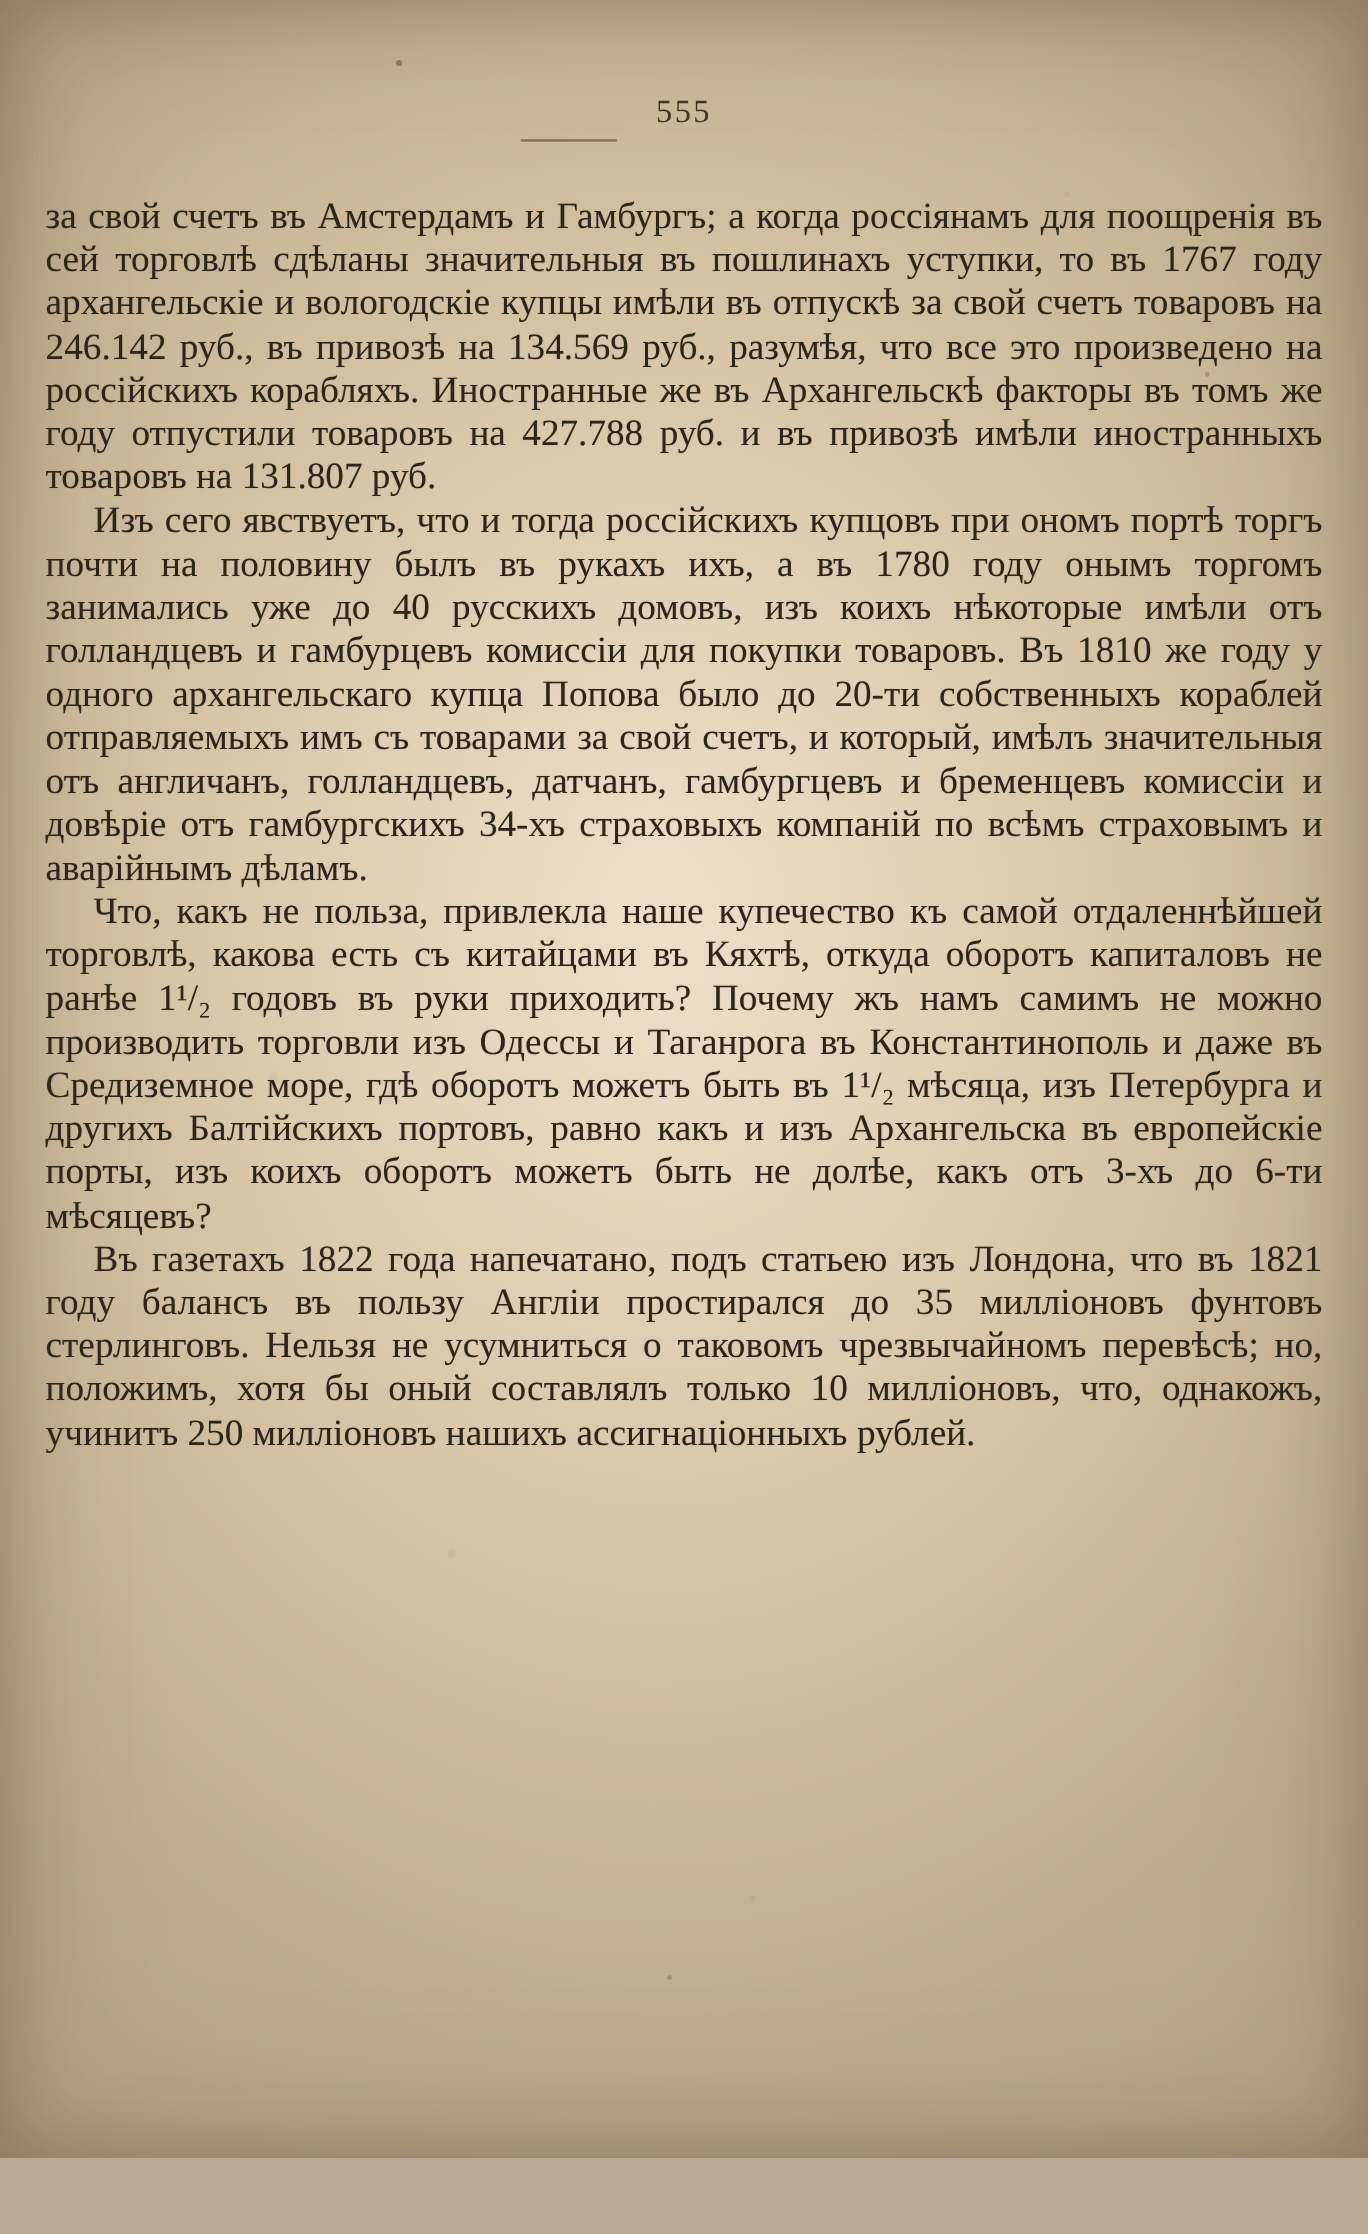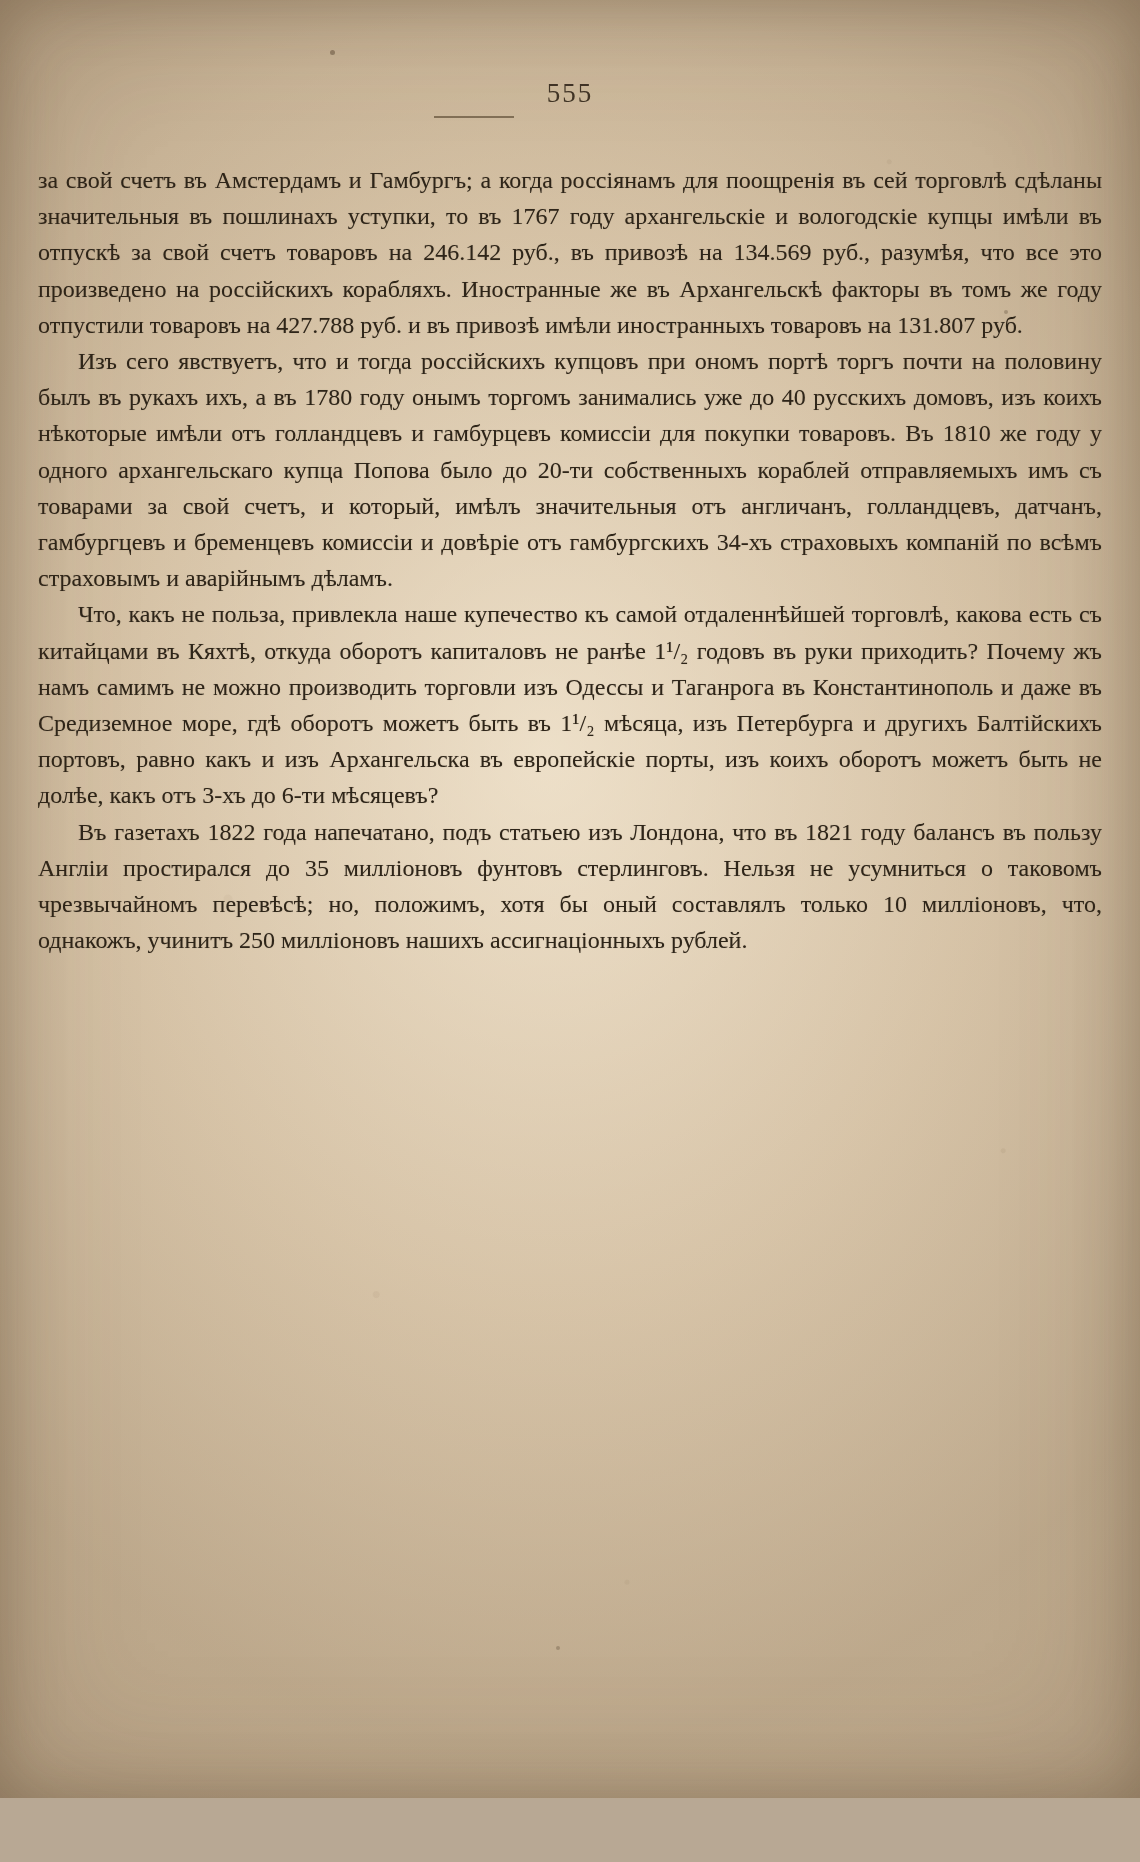--- a/index.html
+++ b/index.html
@@ -68,21 +68,21 @@
   .body-text {
     position: absolute;
     top: 162px;
     left: 36px;
     width: 1068px;
     padding: 0 0 0 0;
   }
   .para {
     margin: 0;
     color: #2e2519;
-    font-size: 24px;
+    font-size: 31px;
     line-height: 36.2px;
     text-align: justify;
     text-align-last: left;
     text-indent: 0;
     padding: 0 2px;
     font-family: "Liberation Serif", serif;
     text-shadow: 0 0 1px rgba(60,45,28,0.25);
   }
   .para + .para { text-indent: 40px; }
   .para.first { text-indent: 0; }

